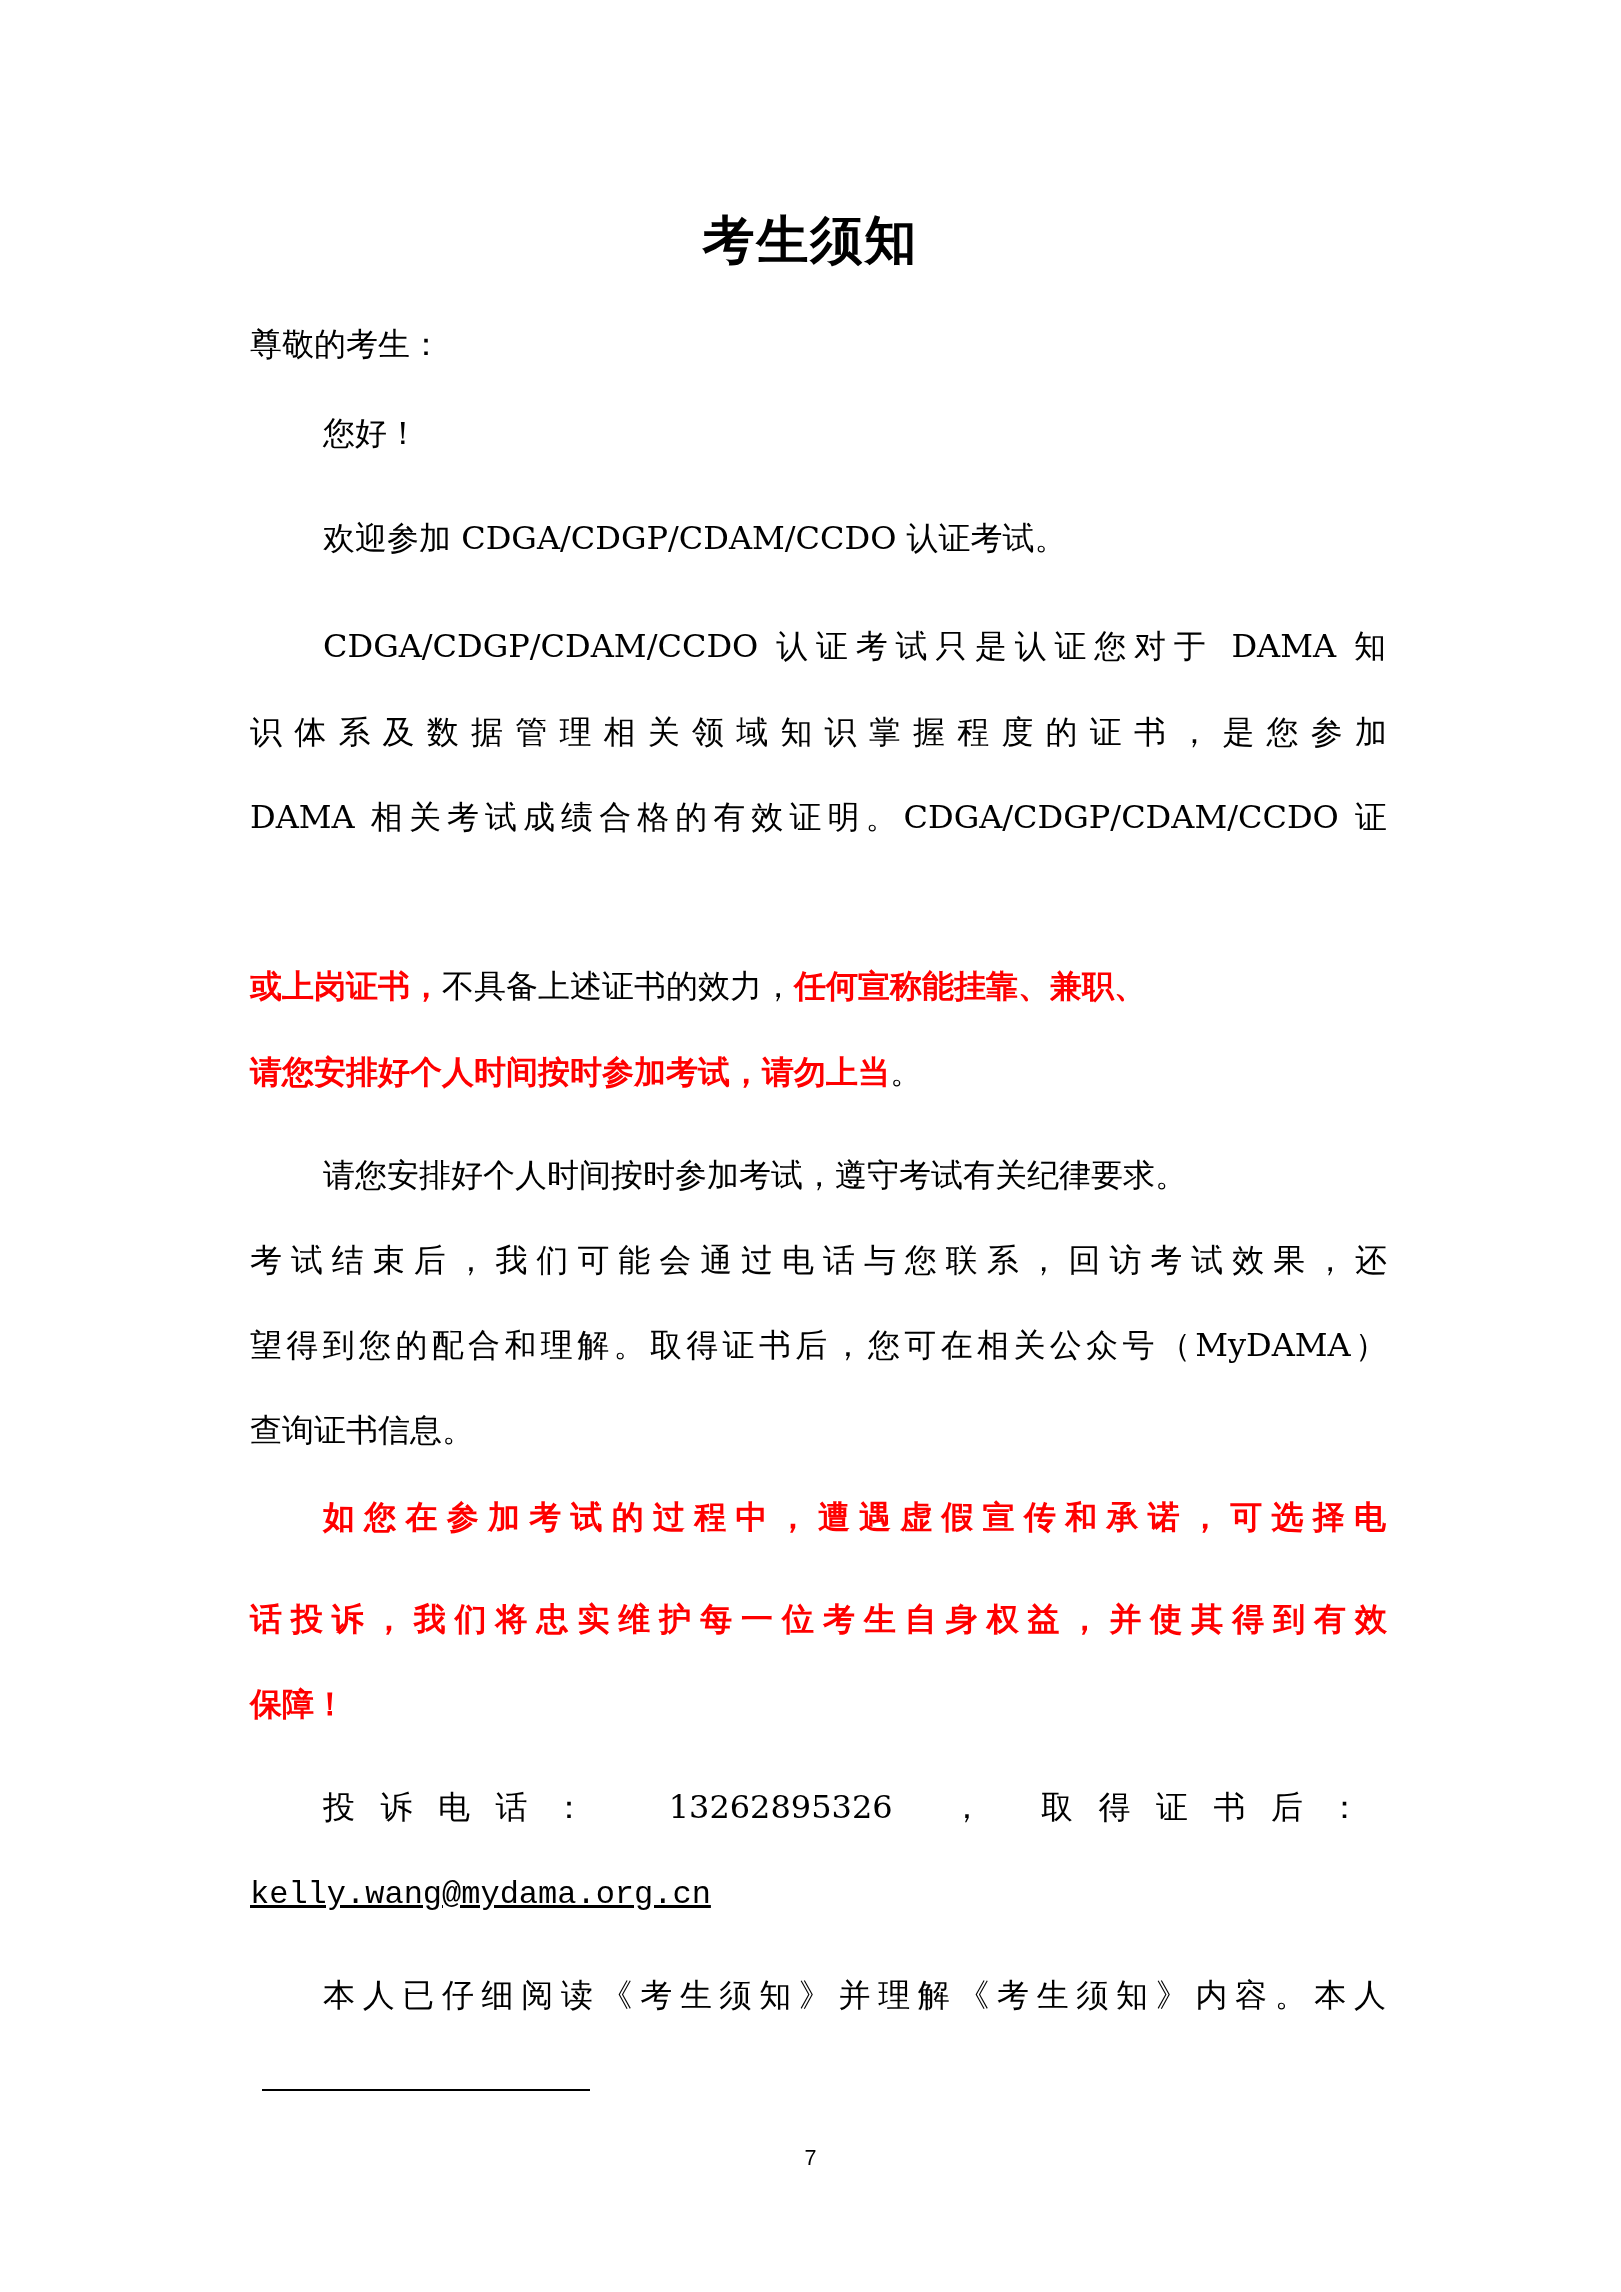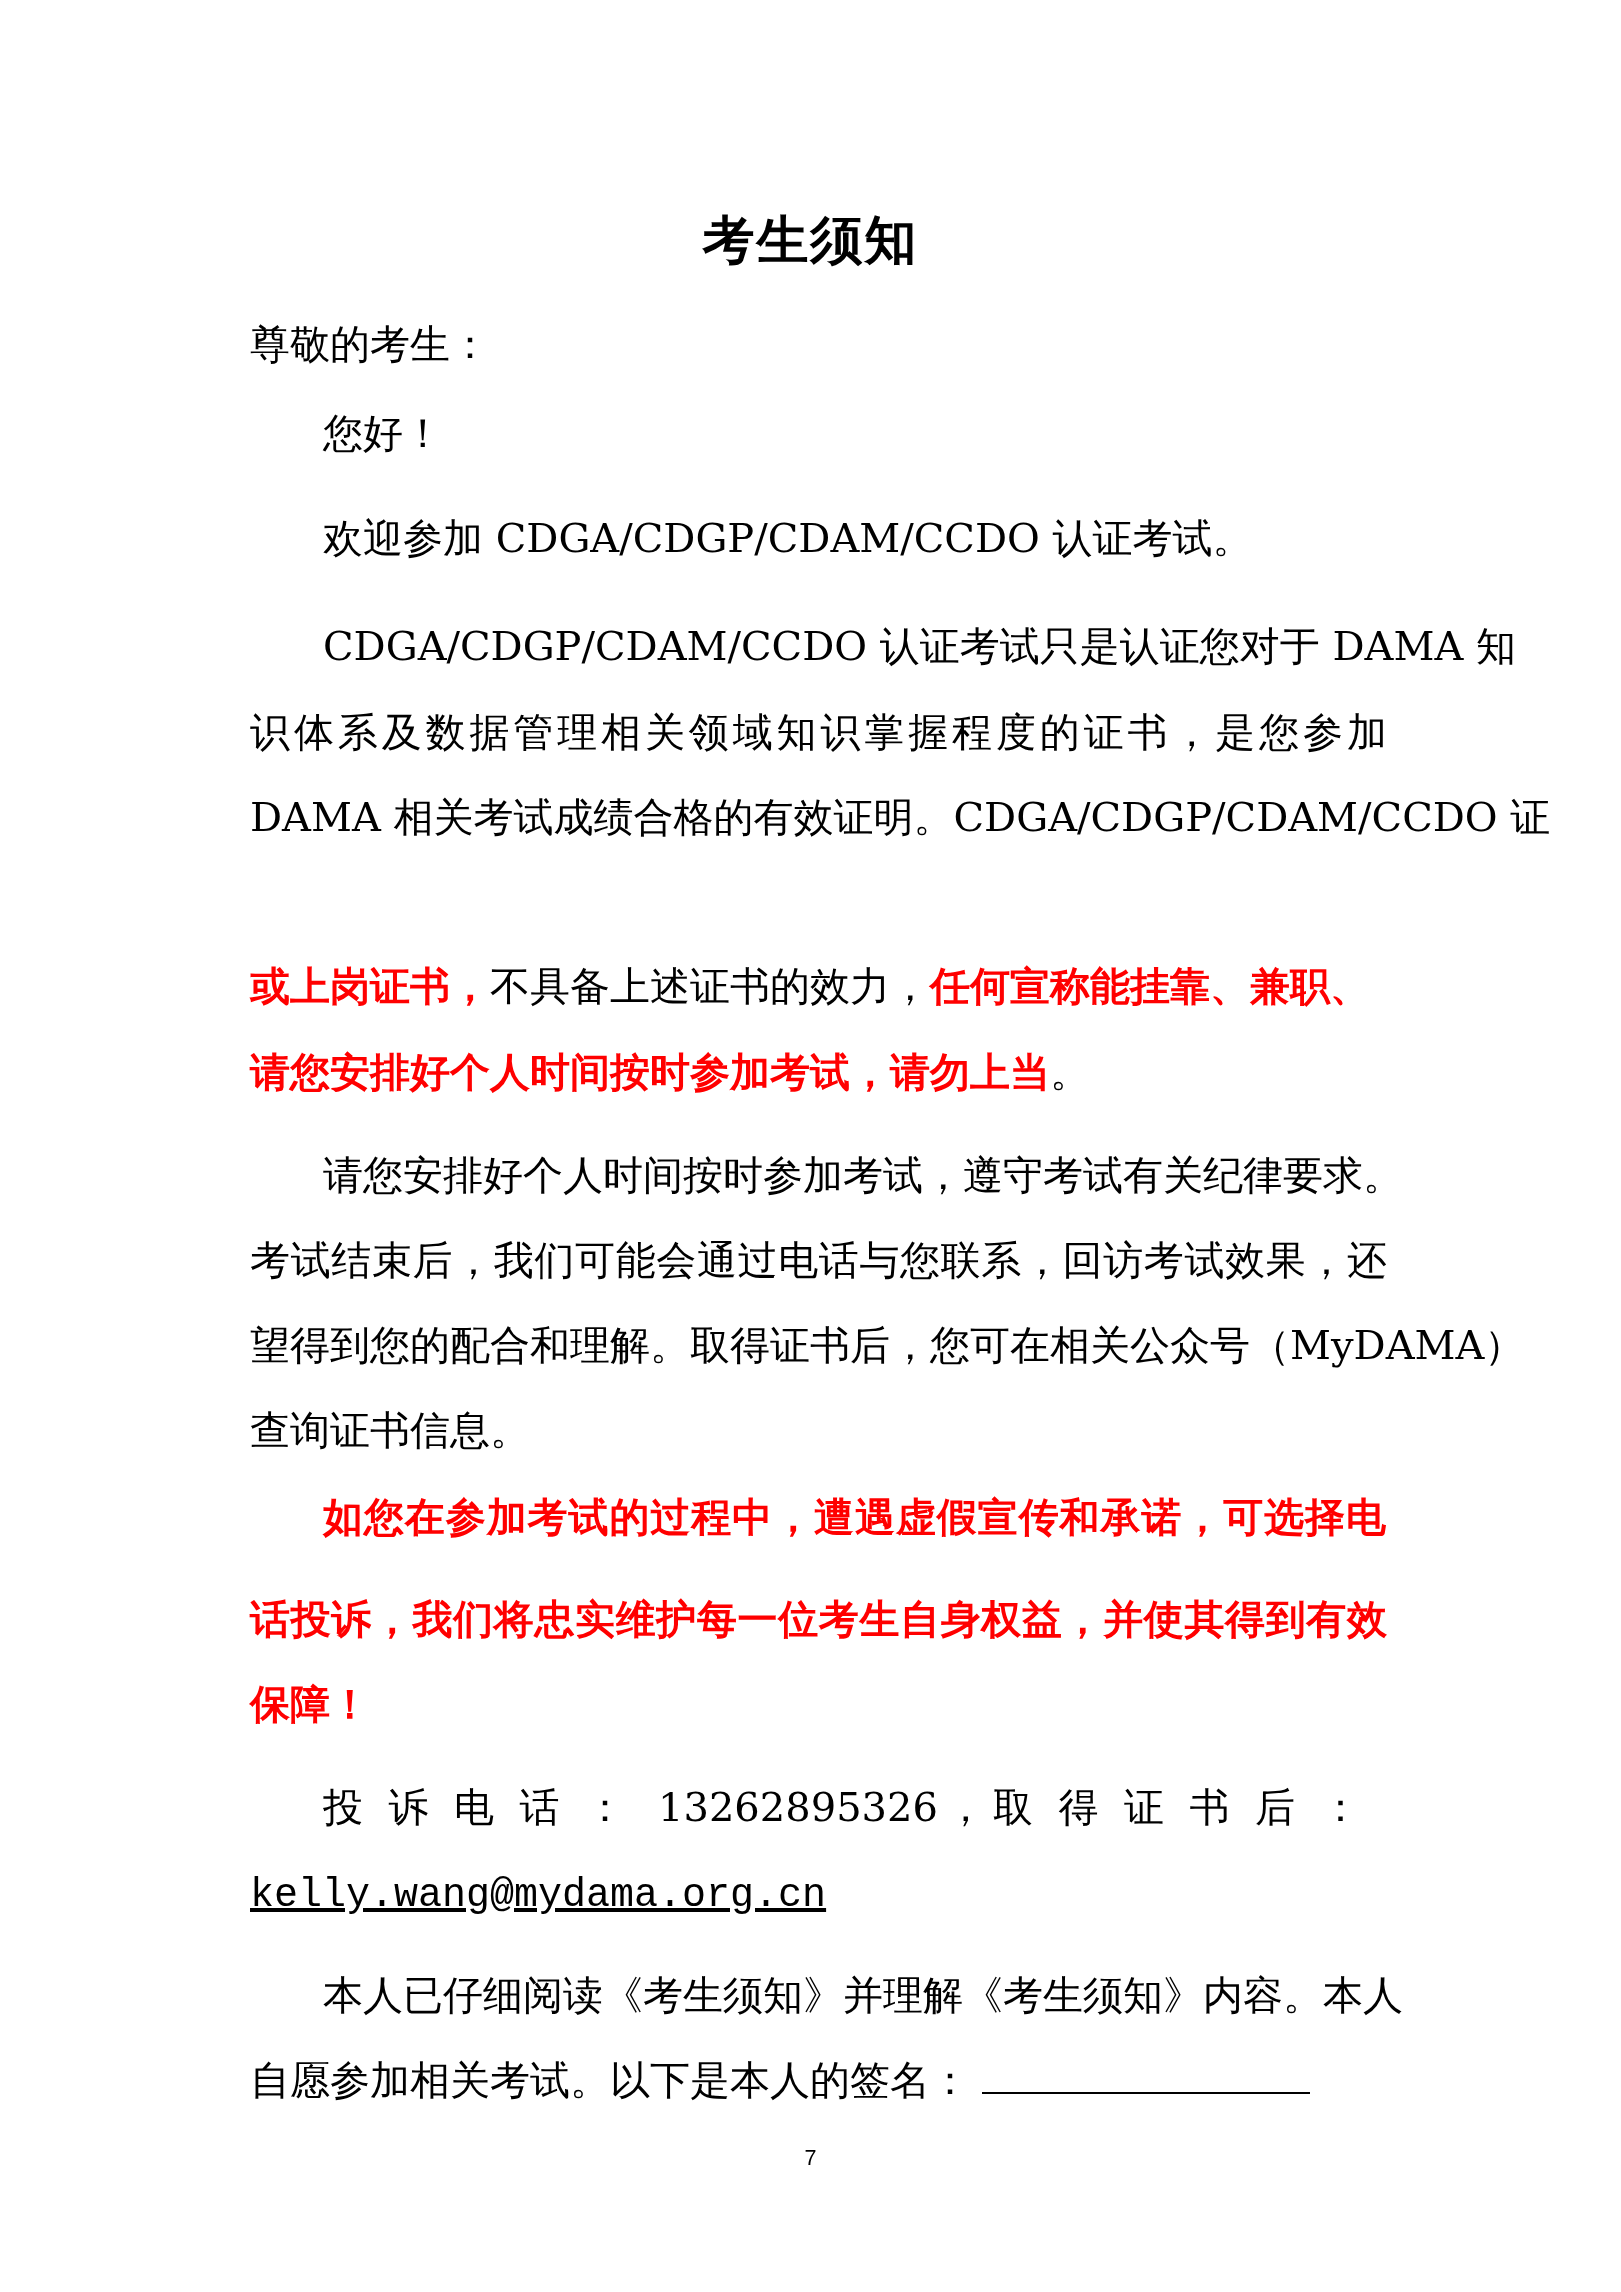--- a/index.html
+++ b/index.html
@@ -1,21 +1,21 @@
 <!DOCTYPE html>
 <html><head>
 <meta charset="utf-8">
 <style>
   html, body { margin:0; padding:0; background:#ffffff; }
   body { width:1621px; height:2293px; position:relative; overflow:hidden;
          font-family:"DejaVu Serif", "Liberation Serif", serif; color:#000; }
   .page { position:absolute; left:0; top:0; width:1621px; height:2293px; }
   .title { position:absolute; top:206px; left:0; width:1621px; text-align:center;
            font-family:"DejaVu Sans", sans-serif; font-weight:bold; font-size:52px; letter-spacing:2px; }
-  .line { position:absolute; left:250px; width:1137px; font-size:40px; line-height:43px; white-space:nowrap; }
+  .line { position:absolute; left:250px; width:1137px; font-size:32px; line-height:43px; white-space:nowrap; }
   .indent { left:323px; width:1063px; }
   .justify { text-align:justify; text-align-last:justify; }
   .red { color:#ff0000; font-weight:bold; font-family:"DejaVu Sans", sans-serif; }
   .email { text-decoration:underline; font-family:"Liberation Mono", "DejaVu Sans Mono", monospace; }
   .sigline { display:inline-block; width:328px; border-bottom:2.9px solid #000; height:29px; vertical-align:baseline; margin-left:11.8px; }
   .pagenum { position:absolute; top:2145px; left:0; width:1621px; text-align:center; font-size:21.6px;
              font-family:"Liberation Sans", sans-serif; }
 </style>
 </head>
 <body>
@@ -51,18 +51,18 @@
     <span>13262895326</span>
     <span>，</span>
     <span style="letter-spacing:25.5px;">取得证书后：</span>
   </div>
   <div class="line" style="top:1871px;">
     <span class="email">kelly.wang@mydama.org.cn</span>
   </div>
 
   <div class="line indent justify" style="top:1974px;">本人已仔细阅读《考生须知》并理解《考生须知》内容。本人</div>
   <div class="line" style="top:2059px;">
-    <span>自愿参加相关考试。以下是本人的签名：</span><span class="sigline"></span>
+    <span class="sigline"></span>
   </div>
 
   <div class="pagenum">7</div>
 </div>
 
 
 </body></html>

